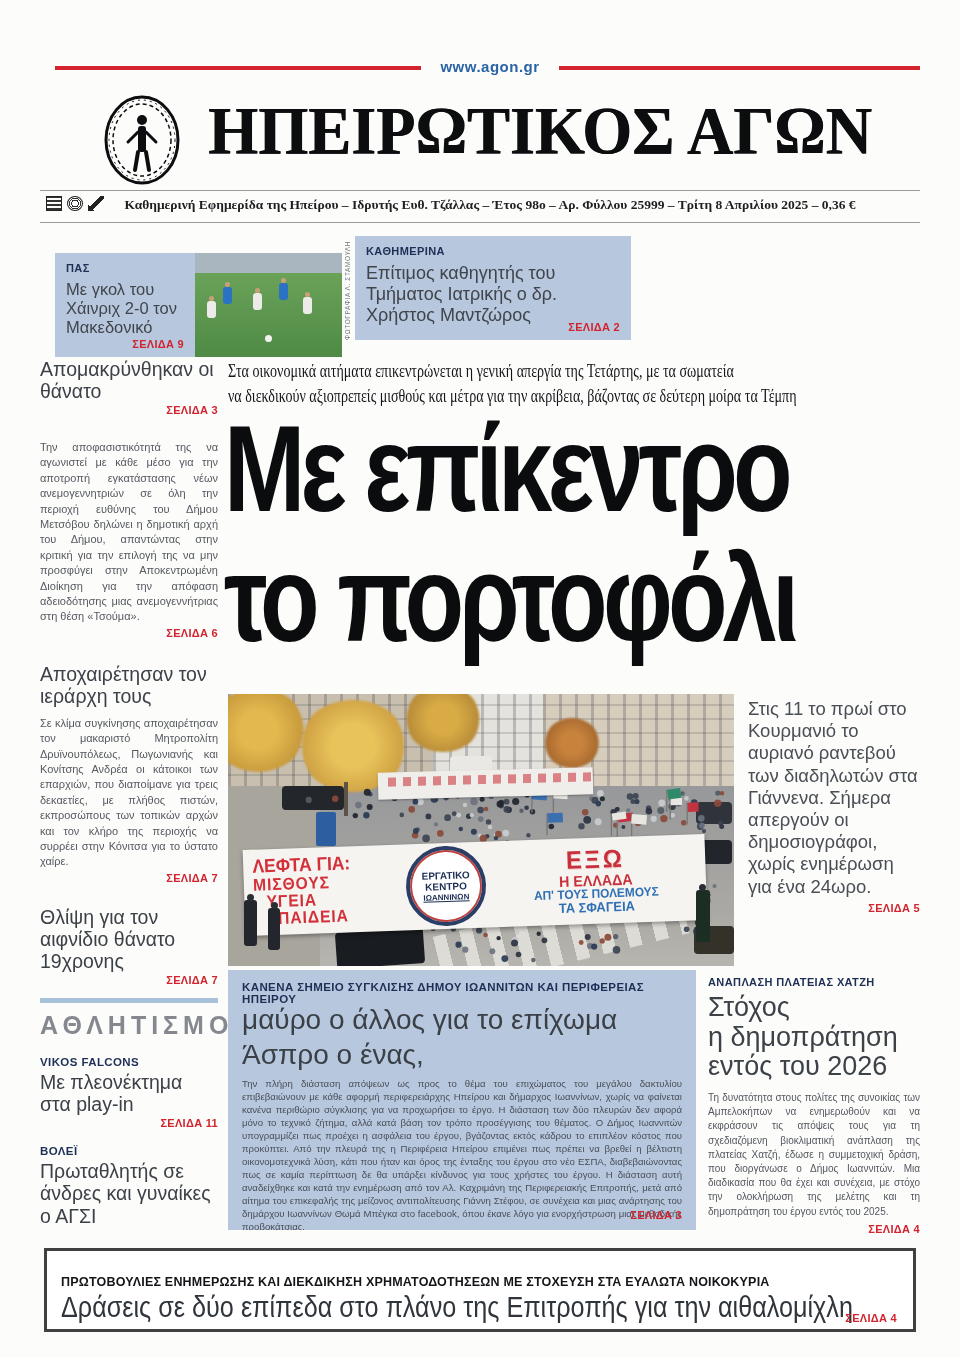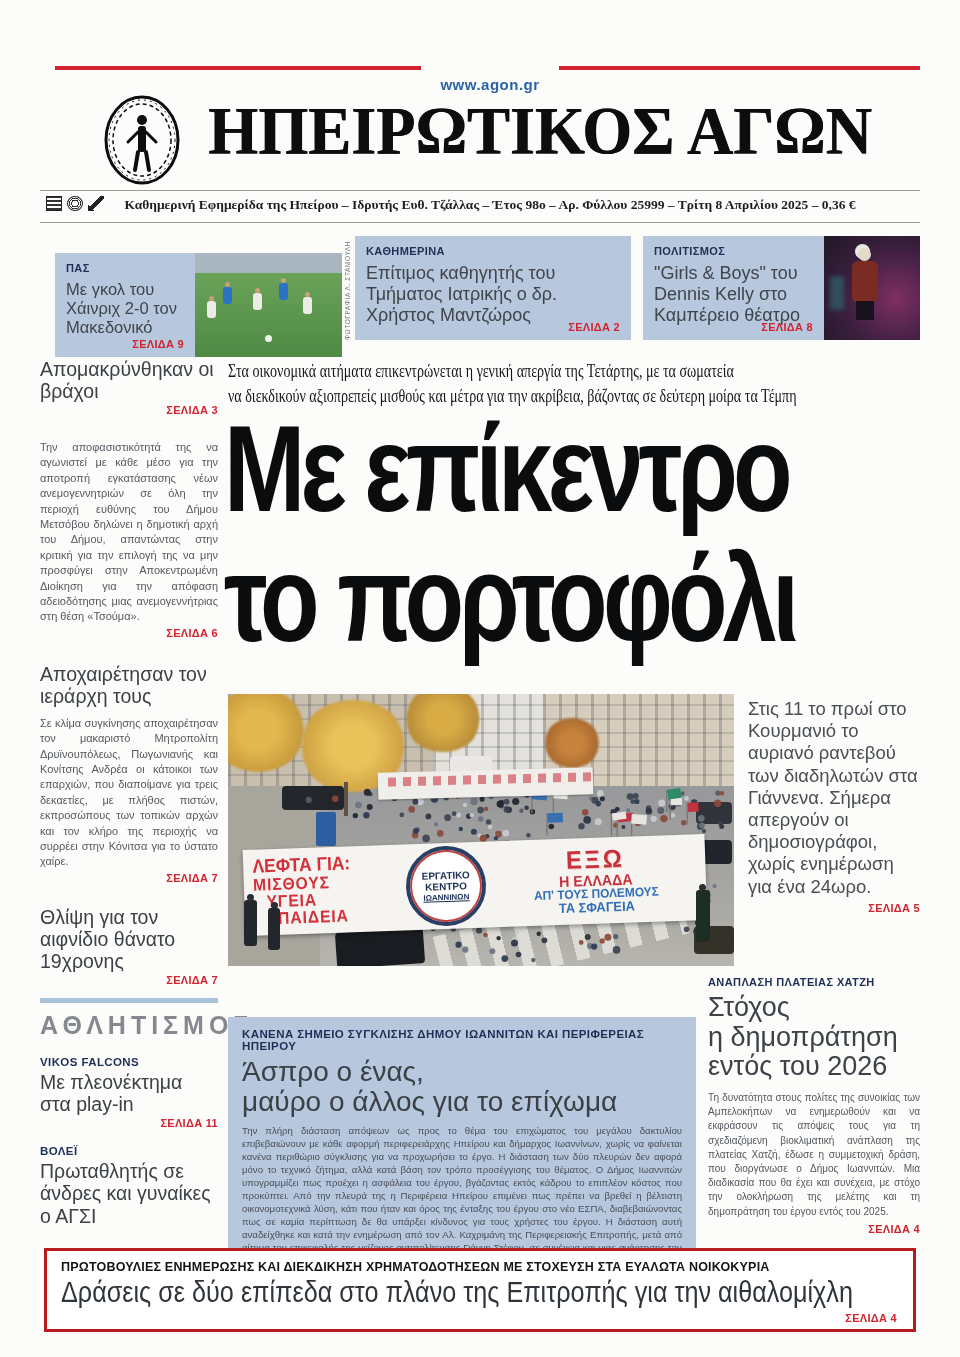--- a/index.html
+++ b/index.html
@@ -94,34 +94,34 @@
   
   .bluebox{background:#b7c7de;padding:11px 14px 14px;box-sizing:border-box;overflow:hidden;}
   .m-title{font-size:28px;line-height:1.07;color:#3a4046;margin-top:5px;}
   .m-body{font-size:9.6px;line-height:1.36;color:#494f57;margin-top:7px;text-align:justify;}
   .m-page{position:absolute;right:14px;bottom:9px;}
   .r-title{font-size:27px;line-height:1.1;color:#3c4248;margin-top:5px;}
   .r-body{font-size:10px;line-height:1.42;color:#53585f;margin-top:9px;text-align:justify;}
   .r-page{text-align:right;margin-top:4px;}
 
   
-  .bottom-strip{border:3px solid #b91c1c;background:#fff;box-sizing:border-box;padding:9px 14px 6px;}
+  .bottom-strip{border:3px solid #404040;background:#fff;box-sizing:border-box;padding:24px 14px 6px;}
   .bs-kicker{font-size:12.5px;font-weight:bold;color:#141518;letter-spacing:.2px;}
   .bs-title{font-size:30px;color:#2f353b;line-height:1.02;margin-top:3px;transform:scaleX(.84);
             transform-origin:left top;white-space:nowrap;}
   .bs-page{position:absolute;right:16px;bottom:5px;}
 </style>
 </head>
 <body>
 
 <div class="page">
 
   <div class="abs" style="left:0;top:0;width:960px;height:232px;">
     <div class="abs rule-red" style="left:55px;top:66px;width:366px;"></div>
-    <div class="abs site-url" style="left:423px;top:58px;width:134px;margin-top:18px;">www.agon.gr</div>
+    <div class="abs site-url" style="left:423px;top:58px;width:134px;">www.agon.gr</div>
     <div class="abs rule-red" style="left:559px;top:66px;width:361px;"></div>
 
     <svg class="abs" viewBox="0 0 80 92" style="left:102px;top:94px;width:80px;height:92px;">
       <ellipse cx="40" cy="46" rx="36" ry="43" fill="none" stroke="#0c0d0f" stroke-width="3"></ellipse>
       <ellipse cx="40" cy="46" rx="29" ry="36" fill="none" stroke="#0c0d0f" stroke-width="1.5" stroke-dasharray="4 3"></ellipse>
       <ellipse cx="40" cy="46" rx="33" ry="40" fill="none" stroke="#0c0d0f" stroke-width="1" stroke-dasharray="2 4"></ellipse>
       <circle cx="40" cy="26" r="5" fill="#0c0d0f"></circle>
       <rect x="36" y="32" width="8" height="26" rx="3" fill="#0c0d0f"></rect>
       <path d="M36 58 L33 76 M44 58 L47 76" stroke="#0c0d0f" stroke-width="4" stroke-linecap="round"></path>
       <path d="M36 38 L26 48 M44 38 L54 48" stroke="#0c0d0f" stroke-width="3" stroke-linecap="round"></path>
@@ -156,37 +156,24 @@
   <div class="abs credit-vert" style="left:344px;top:238px;height:102px;">ΦΩΤΟΓΡΑΦΙΑ Λ. ΣΤΑΜΟΥΛΗ</div>
 
   <div class="abs teaser" style="left:355px;top:236px;width:276px;height:104px;">
     <div class="txt">
       <div class="kicker">ΚΑΘΗΜΕΡΙΝΑ</div>
       <div class="t-title">Επίτιμος καθηγητής του Τμήματος Ιατρικής ο δρ. Χρήστος Μαντζώρος</div>
       <div class="pageref t-page">ΣΕΛΙΔΑ 2</div>
     </div>
   </div>
 
-  <div class="abs teaser" style="left:643px;top:236px;width:277px;height:104px;">
-    <div class="txt">
-      <div class="kicker">ΠΟΛΙΤΙΣΜΟΣ</div>
-      <div class="t-title">"Girls &amp; Boys" του Dennis Kelly στο Καμπέρειο θέατρο</div>
-      <div class="pageref t-page">ΣΕΛΙΔΑ 8</div>
-    </div>
-    <div class="t-photo stage" style="flex:none;width:96px;">
-      <div class="abs" style="left:34px;top:12px;width:13px;height:13px;border-radius:50%;background:#e5d9c8;box-shadow:-2px -3px 0 1px #e9e7e2;"></div>
-      <div class="abs" style="left:28px;top:25px;width:26px;height:42px;border-radius:6px;background:#7a2c22;"></div>
-      <div class="abs" style="left:32px;top:65px;width:18px;height:19px;background:#17121c;"></div>
-      <div class="abs" style="left:6px;top:40px;width:14px;height:34px;background:rgba(42,150,150,.4);filter:blur(2px);"></div>
-    </div>
-  </div>
 
   <div class="abs lcol" style="left:40px;top:358px;">
     <div>
-      <div class="l-title">Απομακρύνθηκαν οι βράχοι</div>
+      <div class="l-title">Απομακρύνθηκαν οι θάνατο</div>
       <div class="pageref l-page">ΣΕΛΙΔΑ 3</div>
     </div>
     <div style="margin-top:24px;">
       <div class="l-body">Την αποφασιστικότητά της να αγωνιστεί με κάθε μέσο για την αποτροπή εγκατάστασης νέων ανεμογεννητριών σε όλη την περιοχή ευθύνης του Δήμου Μετσόβου δηλώνει η δημοτική αρχή του Δήμου, απαντώντας στην κριτική για την επιλογή της να μην προσφύγει στην Αποκεντρωμένη Διοίκηση για την απόφαση αδειοδότησης μιας ανεμογεννήτριας στη θέση «Τσούμα».</div>
       <div class="pageref l-page">ΣΕΛΙΔΑ 6</div>
     </div>
     <div style="margin-top:24px;">
       <div class="l-title">Αποχαιρέτησαν τον ιεράρχη τους</div>
       <div class="l-body">Σε κλίμα συγκίνησης αποχαιρέτησαν τον μακαριστό Μητροπολίτη Δρυϊνουπόλεως, Πωγωνιανής και Κονίτσης Ανδρέα οι κάτοικοι των επαρχιών, που διαποίμανε για τρεις δεκαετίες, με πλήθος πιστών, εκπροσώπους των τοπικών αρχών και τον κλήρο της περιοχής να συρρέει στην Κόνιτσα για το ύστατο χαίρε.</div>
       <div class="pageref l-page">ΣΕΛΙΔΑ 7</div>
@@ -486,24 +473,24 @@
     <div class="sil" style="left:16px;top:206px;width:13px;height:46px;"></div>
     <div class="sil" style="left:40px;top:214px;width:12px;height:42px;"></div>
     <div class="sil" style="left:468px;top:196px;width:14px;height:52px;background:#1c2e24;"></div>
   </div>
 
   <div class="abs" style="left:748px;top:698px;width:172px;">
     <div class="side-note">Στις 11 το πρωί στο Κουρμανιό το αυριανό ραντεβού των διαδηλωτών στα Γιάννενα. Σήμερα απεργούν οι δημοσιογράφοι, χωρίς ενημέρωση για ένα 24ωρο.</div>
     <div class="pageref side-page">ΣΕΛΙΔΑ 5</div>
   </div>
 
-  <div class="abs bluebox" style="left:228px;top:1017px;width:468px;height:260px;">
+  <div class="abs bluebox" style="left:228px;top:970px;width:468px;height:260px;">
     <div class="kicker" style="font-size:11.5px;">ΚΑΝΕΝΑ ΣΗΜΕΙΟ ΣΥΓΚΛΙΣΗΣ ΔΗΜΟΥ ΙΩΑΝΝΙΤΩΝ ΚΑΙ ΠΕΡΙΦΕΡΕΙΑΣ ΗΠΕΙΡΟΥ</div>
+    <div class="m-title" style="margin-top:0;">μαύρο ο άλλος για το επίχωμα</div>
     <div class="m-title">Άσπρο ο ένας,</div>
-    <div class="m-title" style="margin-top:0;">μαύρο ο άλλος για το επίχωμα</div>
     <div class="m-body">Την πλήρη διάσταση απόψεων ως προς το θέμα του επιχώματος του μεγάλου δακτυλίου επιβεβαιώνουν με κάθε αφορμή περιφερειάρχης Ηπείρου και δήμαρχος Ιωαννίνων, χωρίς να φαίνεται κανένα περιθώριο σύγκλισης για να προχωρήσει το έργο. Η διάσταση των δύο πλευρών δεν αφορά μόνο το τεχνικό ζήτημα, αλλά κατά βάση τον τρόπο προσέγγισης του θέματος. Ο Δήμος Ιωαννιτών υπογραμμίζει πως προέχει η ασφάλεια του έργου, βγάζοντας εκτός κάδρου το επιπλέον κόστος που προκύπτει. Από την πλευρά της η Περιφέρεια Ηπείρου επιμένει πως πρέπει να βρεθεί η βέλτιστη οικονομοτεχνικά λύση, κάτι που ήταν και όρος της ένταξης του έργου στο νέο ΕΣΠΑ, διαβεβαιώνοντας πως σε καμία περίπτωση δε θα υπάρξει κίνδυνος για τους χρήστες του έργου. Η διάσταση αυτή αναδείχθηκε και κατά την ενημέρωση από τον Αλ. Καχριμάνη της Περιφερειακής Επιτροπής, μετά από αίτημα του επικεφαλής της μείζονος αντιπολίτευσης Γιάννη Στέφου, σε συνέχεια και μιας ανάρτησης του δημάρχου Ιωαννίνων Θωμά Μπέγκα στο facebook, όπου έκανε λόγο για ενορχήστρωση μιας μεθοδικής προβοκάτσιας.</div>
     <div class="pageref m-page">ΣΕΛΙΔΑ 3</div>
   </div>
 
   <div class="abs" style="left:708px;top:976px;width:212px;">
     <div class="kicker">ΑΝΑΠΛΑΣΗ ΠΛΑΤΕΙΑΣ ΧΑΤΖΗ</div>
     <div class="r-title">Στόχος</div>
     <div class="r-title" style="margin-top:0;">η δημοπράτηση</div>
     <div class="r-title" style="margin-top:0;">εντός του 2026</div>
     <div class="r-body">Τη δυνατότητα στους πολίτες της συνοικίας των Αμπελοκήπων να ενημερωθούν και να εκφράσουν τις απόψεις τους για τη σχεδιαζόμενη βιοκλιματική ανάπλαση της πλατείας Χατζή, έδωσε η συμμετοχική δράση, που διοργάνωσε ο Δήμος Ιωαννιτών. Μια διαδικασία που θα έχει και συνέχεια, με στόχο την ολοκλήρωση της μελέτης και τη δημοπράτηση του έργου εντός του 2025.</div>

